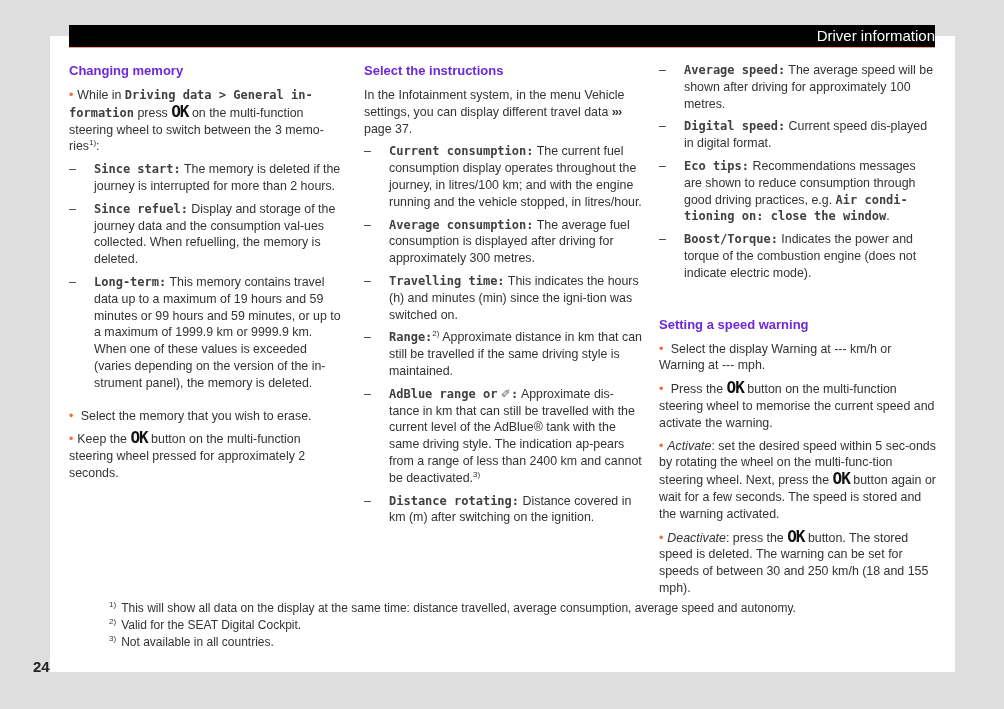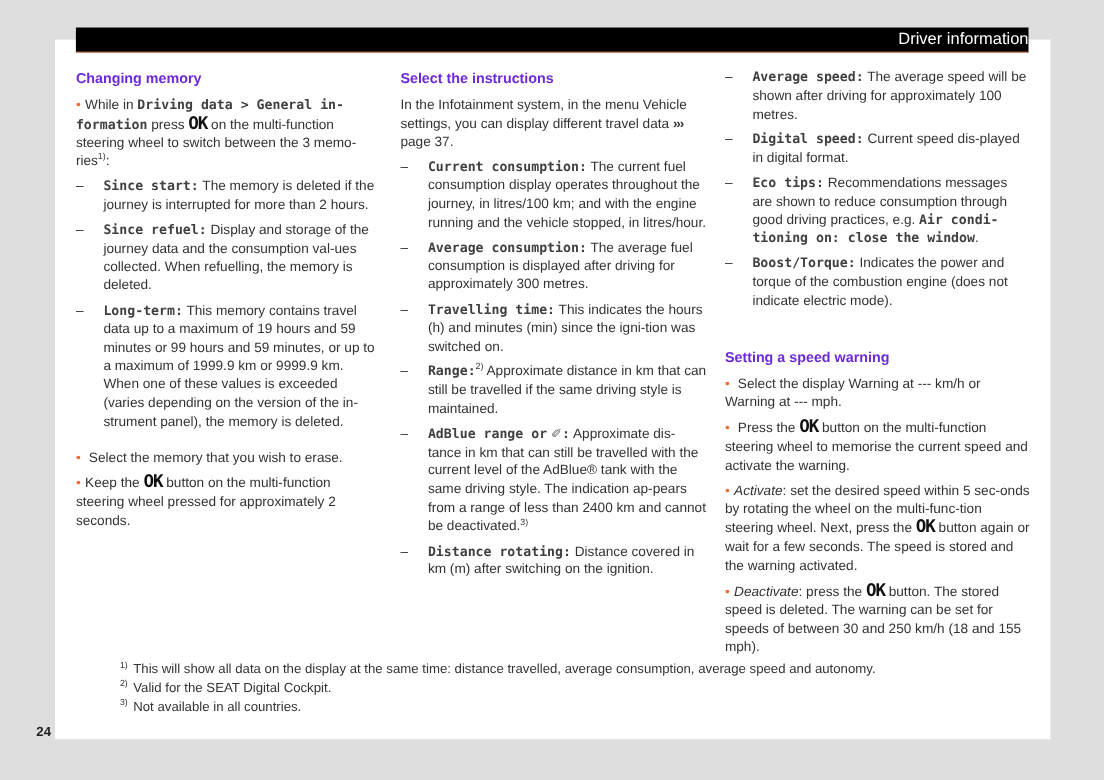--- a/index.html
+++ b/index.html
@@ -31,21 +31,21 @@
     .dash-item { position: relative; padding-left: 25px; margin: 0 0 6px 0; }
     .dash-item::before { content: "\2013"; position: absolute; left: 0; top: 0; color: #333; }
     sup { font-size: 8px; line-height: 0; }
     .arrow { font-weight: bold; color: #333; letter-spacing: -1px; }
     .italic { font-style: italic; }
     .footnotes {
       position: absolute; left: 69px; top: 600px; font-size: 12px; line-height: 17px; color: #333; margin-left: 40px;
     }
     .footnotes div sup { margin-right: 5px; }
     .page-num {
-      position: absolute; left: 33px; top: 658px; font-size: 12px; font-weight: bold; color: #222;
+      position: absolute; left: 33px; top: 658px; font-size: 15px; font-weight: bold; color: #222;
     }
     .ad-icon { font-size: 12px; color: #666; }
   </style>
 </head>
 <body>
 
 <div class="page"></div>
 
 <div class="header-bar">
   <span>Driver information</span>

